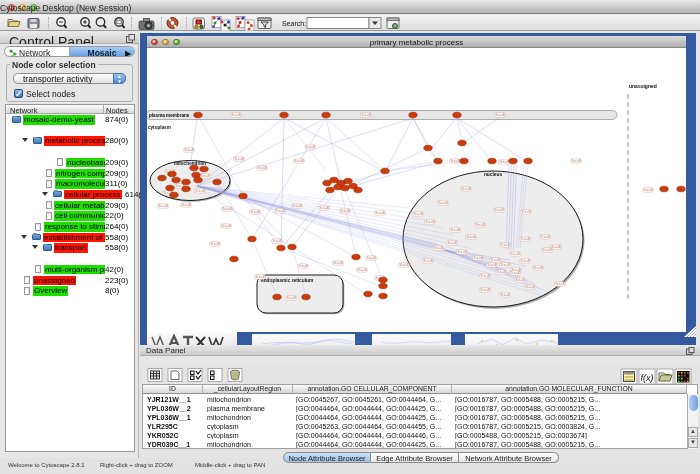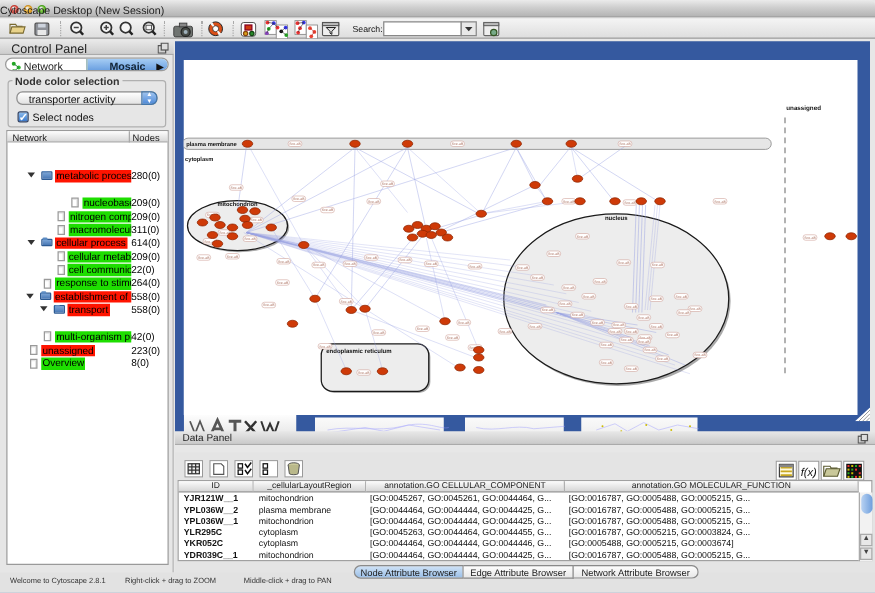--- a/index.html
+++ b/index.html
@@ -11,21 +11,21 @@
  border-radius:4px 4px 0 0;}
 .light{position:absolute;top:3.5px;width:7px;height:7px;border-radius:50%;}
 #titletext{left:0;top:2.5px;width:700px;text-align:left;font-size:8.5px;color:#1d1d1d;}
 
 #toolbar{left:0;top:15px;width:700px;height:16px;
  background:linear-gradient(#f4f4f4,#dedede);border-bottom:1px solid #9b9b9b;}
 .tsep{position:absolute;top:2px;height:12px;border-left:1px dotted #aaa;}
 
 #cptitle{left:0;top:32px;width:139px;height:12px;
  background:linear-gradient(#e9e9e9,#cdcdcd);border-bottom:1px solid #aaa;
- font-size:10px;color:#222;padding:1.5px 0 0 9px;}
+ font-size:14px;color:#222;padding:1.5px 0 0 9px;}
 #cpbg{left:0;top:44px;width:139px;height:414px;background:#e6e6e6;border-right:1px solid #b5b5b5;}
 #tabs{left:4px;top:2px;width:131px;height:11px;background:#fff;border:1px solid #9a9a9a;
  border-radius:6px;overflow:hidden;}
 #tabMosaic{position:absolute;left:64px;top:0;width:66px;height:11px;
  background:linear-gradient(#a6cdf4,#5f97dd);border-left:1px solid #8aa;border-right:1px solid #8aa;
  font-size:8.5px;font-weight:bold;color:#123;text-align:center;padding-top:0.5px;}
 #tabNetwork{position:absolute;left:14px;top:1px;font-size:8.5px;color:#222;}
 #tabArrow{position:absolute;left:120px;top:2px;font-size:8px;color:#111;}
 #groupbox{left:6px;top:20px;width:127px;height:38px;border:1px solid #b0b0b0;border-radius:3px;}
 #grouplab{left:10px;top:15.5px;font-size:8.5px;font-weight:bold;color:#333;background:#e6e6e6;padding:0 2px;}
@@ -194,20 +194,25 @@
       <div class="abs" id="grouplab">Node color selection</div>
 <div class="abs" id="combo">transporter activity<div id="combobtn">▲<br>▼</div></div>
 <div class="abs" id="chk">✓</div>
       <div class="abs" id="chklab">Select nodes</div>
 <div class="abs" id="treebox">
 <div class="abs" id="treehdr">
           <span style="position:absolute;left:4px;top:0.5px">Network</span>
           <span style="position:absolute;left:100px;top:0.5px">Nodes</span>
           <span style="position:absolute;left:97px;top:0;height:9px;border-left:1px solid #a9a9a9"></span>
         </div>
+<div class="trow" style="top:9.5px;">
+<div class="tfold" style="left:6px"></div>
+<div class="tlab" style="left:17px;background:#1ede00;color:#000;max-width:82px">mosaic-demo-yeast</div>
+<div class="tnum" style="color:#000">874(0)</div>
+</div>
 <div class="trow" style="top:30.9px;">
 <div class="tarr" style="left:16px;border-top-color:#333"></div>
 <div class="tfold" style="left:27px"></div>
 <div class="tlab" style="left:38px;background:#ff1400;color:#000;max-width:61px">metabolic process</div>
 <div class="tnum" style="color:#000">280(0)</div>
 </div>
 <div class="trow" style="top:52.3px;">
 <div class="tfile" style="left:51px"></div>
 <div class="tlab" style="left:60px;background:#1ede00;color:#000;max-width:39px">nucleobase-c</div>
 <div class="tnum" style="color:#000">209(0)</div>
@@ -215,21 +220,21 @@
 <div class="trow" style="top:63.0px;">
 <div class="tfile" style="left:40px"></div>
 <div class="tlab" style="left:49px;background:#1ede00;color:#000;max-width:50px">nitrogen compo</div>
 <div class="tnum" style="color:#000">209(0)</div>
 </div>
 <div class="trow" style="top:73.7px;">
 <div class="tfile" style="left:40px"></div>
 <div class="tlab" style="left:49px;background:#1ede00;color:#000;max-width:50px">macromolecule</div>
 <div class="tnum" style="color:#000">311(0)</div>
 </div>
-<div class="trow" style="top:84.4px;">
+<div class="trow" style="top:84.4px;margin-left:20px;">
 <div class="tarr" style="left:16px;border-top-color:#333"></div>
 <div class="tfold" style="left:27px"></div>
 <div class="tlab" style="left:38px;background:#ff1400;color:#000;max-width:61px">cellular process</div>
 <div class="tnum" style="color:#000">614(0)</div>
 </div>
 <div class="trow" style="top:95.1px;">
 <div class="tfile" style="left:40px"></div>
 <div class="tlab" style="left:48px;background:#1ede00;color:#000;max-width:51px">cellular metabo</div>
 <div class="tnum" style="color:#000">209(0)</div>
 </div>
@@ -266,20 +271,26 @@
 <div class="tnum" style="color:#000">223(0)</div>
 </div>
 <div class="trow" style="top:180.7px;">
 <div class="tfile" style="left:18px"></div>
 <div class="tlab" style="left:27px;background:#1ede00;color:#000;max-width:72px">Overview</div>
 <div class="tnum" style="color:#000">8(0)</div>
 </div>
 </div>
 </div>
 <div class="abs" id="netframe">
+<div class="abs" id="nettitle">
+<div style="position:absolute;left:4px;top:2.5px;width:6.5px;height:6.5px;border-radius:50%;background:radial-gradient(circle at 35% 30%,#fff9 10%,#e2564c 50%,#a32);border:0.5px solid #a32"></div>
+<div style="position:absolute;left:15px;top:2.5px;width:6.5px;height:6.5px;border-radius:50%;background:radial-gradient(circle at 35% 30%,#fff9 10%,#efb73a 50%,#a72);border:0.5px solid #a72"></div>
+<div style="position:absolute;left:26px;top:2.5px;width:6.5px;height:6.5px;border-radius:50%;background:radial-gradient(circle at 35% 30%,#fff9 10%,#72c244 50%,#471);border:0.5px solid #471"></div>
+<div style="position:absolute;left:0;top:1.5px;width:539px;text-align:center;font-size:8px;color:#111">primary metabolic process</div>
+</div>
 <svg class="abs" id="netcanvas" width="539" height="284" viewBox="147 48 539 284">
 <ellipse cx="494.5" cy="240.8" rx="90" ry="68" fill="#0005"></ellipse>
 <ellipse cx="493" cy="239" rx="90" ry="68" fill="#ededed" stroke="#1a1a1a" stroke-width="1"></ellipse>
 <text x="493" y="176" font-size="4.8" font-weight="bold" fill="#111" text-anchor="middle">nucleus</text>
 <ellipse cx="191.3" cy="181.8" rx="40" ry="20" fill="#0005"></ellipse>
 <ellipse cx="190" cy="180.5" rx="40" ry="20" fill="#ededed" stroke="#1a1a1a" stroke-width="1"></ellipse>
 <text x="190" y="165" font-size="4.6" font-weight="bold" fill="#111" text-anchor="middle">mitochondrion</text>
 <rect x="258.3" y="276.3" width="86" height="38" rx="9" fill="#0005"></rect>
 <rect x="257" y="275" width="86" height="38" rx="9" fill="#ededed" stroke="#1a1a1a" stroke-width="1"></rect>
 <text x="261" y="282" font-size="4.8" font-weight="bold" fill="#111">endoplasmic reticulum</text>

